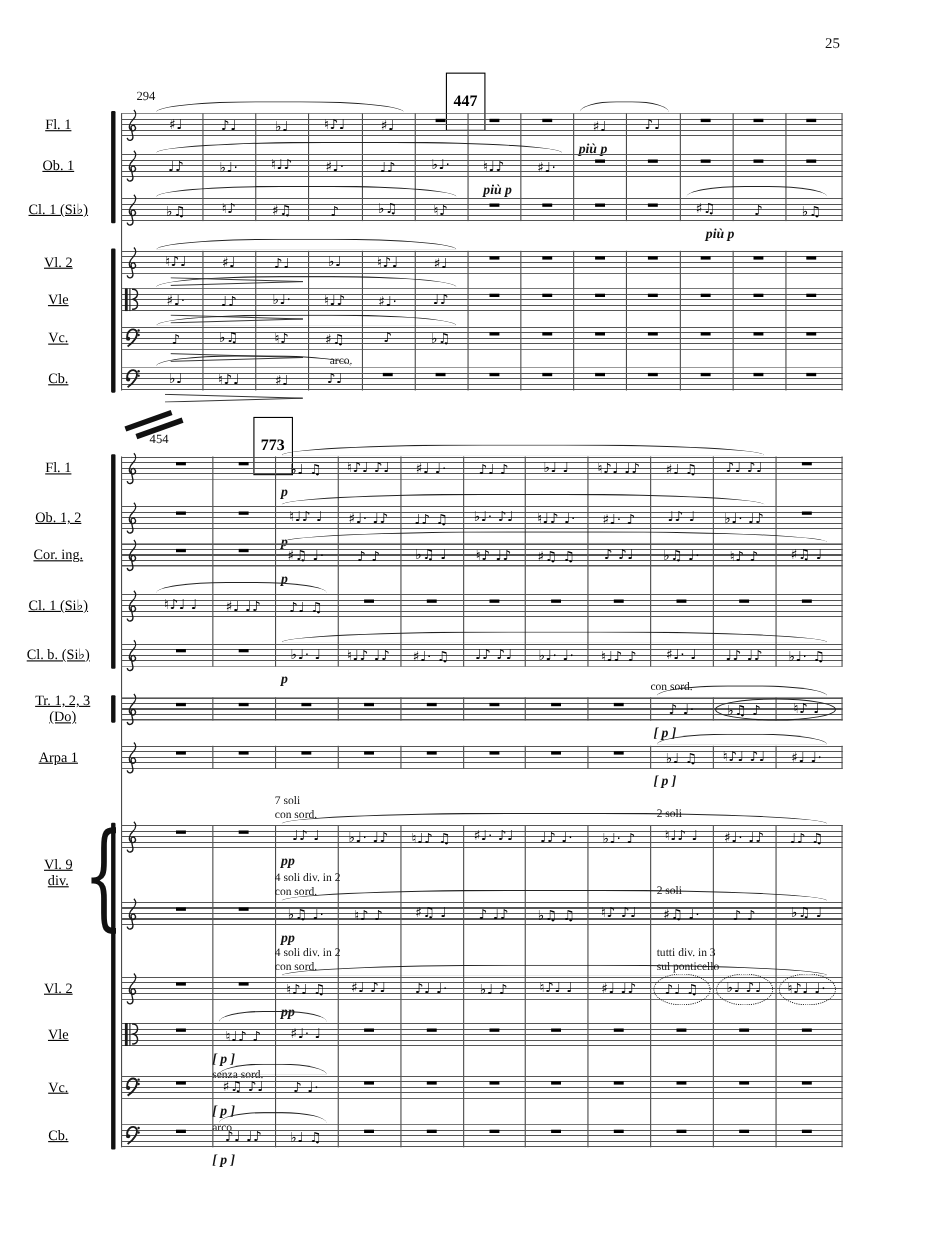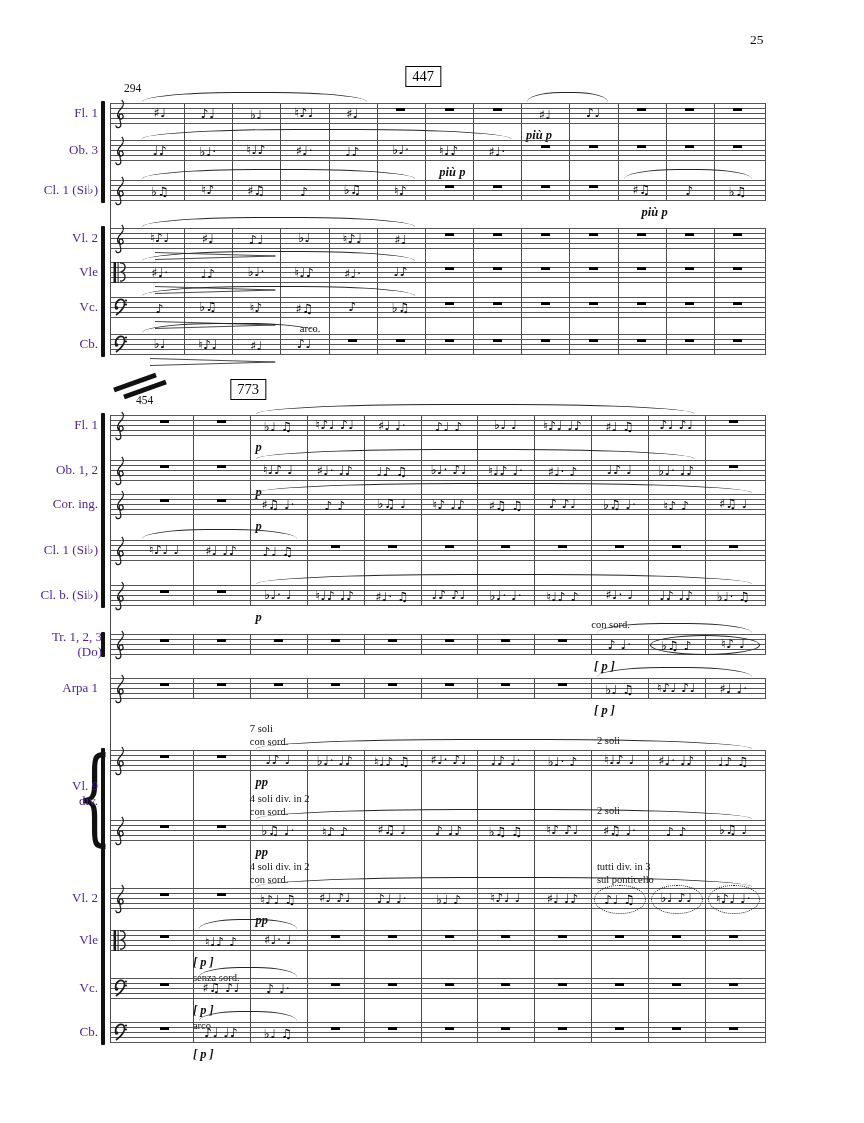--- a/index.html
+++ b/index.html
@@ -1,28 +1,28 @@
 <!DOCTYPE html>
 <html><head>
 <meta charset="utf-8">
 <style>
   html,body{margin:0;padding:0;background:#ffffff;}
   .page{position:relative;width:864px;height:1123px;background:#fff;color:#000;
         font-family:"Liberation Serif",serif;overflow:hidden;}
   .pagenum{position:absolute;font-size:13.5px;color:#111;}
   .mnum{position:absolute;font-size:11.5px;color:#111;}
   .rehearsal{position:absolute;border:1.5px solid #000;background:#fff;color:#000;
-             font-weight:normal;font-size:14.5px;padding:0 6px;line-height:19px;
+             font-weight:bold;font-size:14.5px;padding:16px 6px;line-height:19px;
              transform:translateX(-55%);font-family:"Liberation Serif",serif;}
   .staff{position:absolute;height:21px;
          background:repeating-linear-gradient(to bottom,#555 0,#555 1px,transparent 1px,transparent 5px);}
   .bar{position:absolute;width:1px;background:#4a4a4a;}
   .bracket{position:absolute;width:3.5px;background:#111;border-radius:1px;}
-  .ilabel{position:absolute;font-size:13px;color:#4c1d95;text-align:right;white-space:pre-line;
-          line-height:1.18;transform:translateY(-50%);width:90px;}
+  .ilabel{position:absolute;font-size:13px;color:#000000;text-align:center;white-space:pre-line;
+          line-height:1.18;transform:translateY(-50%);width:90px;text-decoration:underline;}
   .notes{position:absolute;font-family:"DejaVu Sans",sans-serif;font-size:12.5px;color:#000;
          letter-spacing:.5px;text-align:center;line-height:17px;white-space:nowrap;overflow:hidden;}
   .rest{position:absolute;width:9px;height:3.2px;background:#000;}
   .slur{position:absolute;height:9px;border-top:1.2px solid #222;
         border-radius:50% 50% 0 0 / 120% 120% 0 0;}
   .ann{position:absolute;white-space:pre-line;line-height:1.25;color:#111;}
   .txt{font-size:10.5px;font-family:"Liberation Serif",serif;}
   .dyn{font-size:12.5px;font-style:italic;font-weight:bold;font-family:"Liberation Serif",serif;}
   .ann .txt,.ann .dyn{display:block;}
   .oval{position:absolute;border-radius:50%;}
@@ -82,21 +82,21 @@
       <div class="rest" style="left:492.6538461538462px;top:108px"></div>
       <div class="notes" style="left:524.2307692307693px;top:106px;width:42.15384615384615px">♯♩</div>
       <div class="notes" style="left:572.3846153846154px;top:104px;width:42.15384615384615px">♪♩</div>
       <div class="rest" style="left:637.1153846153846px;top:108px"></div>
       <div class="rest" style="left:685.2692307692308px;top:108px"></div>
       <div class="rest" style="left:733.4230769230769px;top:108px"></div>
       <div class="slur" style="left:142px;top:92px;width:224.76923076923077px"></div>
       <div class="slur" style="left:527.2307692307693px;top:92px;width:80.3076923076923px"></div>
       <div class="ann dyn" style="left:526.0461538461539px;top:128px">più p</div>
       <div class="staff" style="left:110px;top:140px;width:656px"></div>
-      <div class="ilabel" style="left:8px;top:150px">Ob. 3</div>
+      <div class="ilabel" style="left:8px;top:150px">Ob. 1</div>
       <svg class="clef" style="left:113px;top:133px" width="14" height="36" viewBox="0 0 16 36">
         <path d="M10 2 C13 5 12 9 9 12 C5 16 4 21 7 23 C10 25 13 22 11 19 C10 17 7 18 7 20 L9 30 C9 34 4 35 3 31" fill="none" stroke="#1a1a1a" stroke-width="1.4"></path>
       </svg>
       <div class="notes" style="left:139px;top:142px;width:42.15384615384615px">♩♪</div>
       <div class="notes" style="left:187.15384615384616px;top:143px;width:42.15384615384615px">♭♩·</div>
       <div class="notes" style="left:235.30769230769232px;top:141px;width:42.15384615384615px">♮♩♪</div>
       <div class="notes" style="left:283.46153846153845px;top:142px;width:42.15384615384615px">♯♩·</div>
       <div class="notes" style="left:331.61538461538464px;top:143px;width:42.15384615384615px">♩♪</div>
       <div class="notes" style="left:379.7692307692308px;top:141px;width:42.15384615384615px">♭♩·</div>
       <div class="notes" style="left:427.9230769230769px;top:142px;width:42.15384615384615px">♮♩♪</div>

